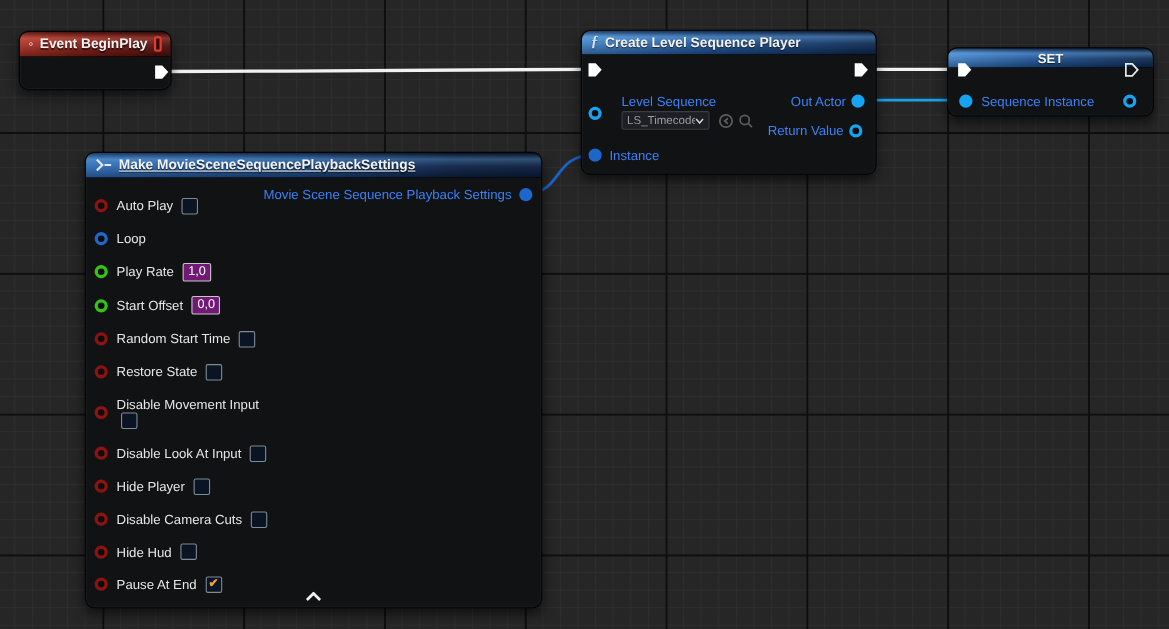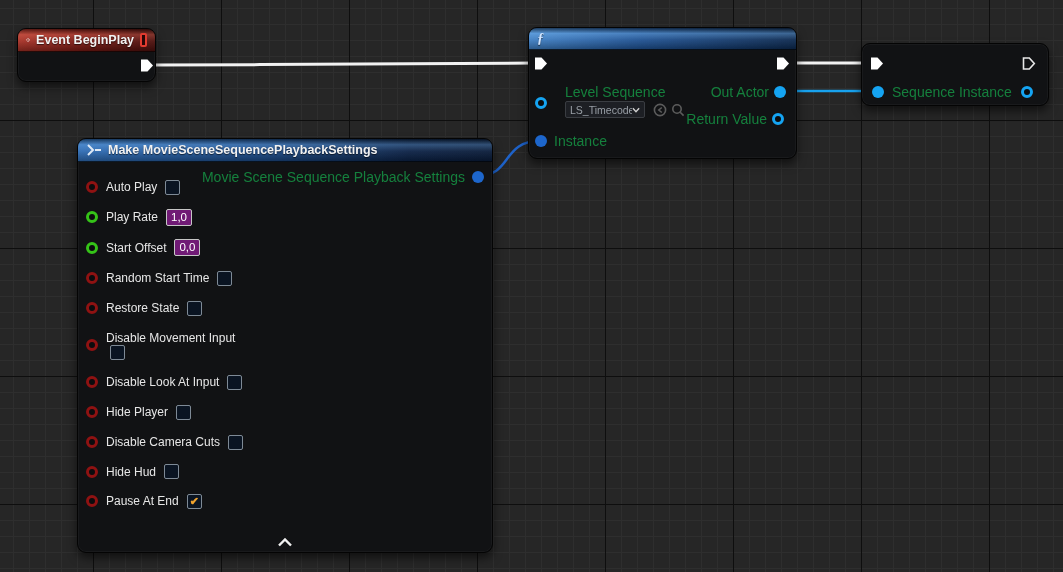--- a/index.html
+++ b/index.html
@@ -28,21 +28,21 @@
       linear-gradient(180deg, rgba(0,0,0,.45) 0%, rgba(255,140,120,.30) 26%, rgba(255,255,255,.05) 55%, rgba(0,0,0,.30) 100%),
       linear-gradient(90deg,#a63126 0%,#7c1b15 45%,#4d100d 100%);}
   .fn-glyph{font-family:"Liberation Serif", serif;font-style:italic;font-weight:bold;color:#cfe4ff;font-size:14px;}
   .pin{position:absolute;box-sizing:border-box;width:12px;height:12px;border-radius:50%;}
   .pin.filled-obj{background:#15a4f2;}
   .pin.ring-obj{border:3px solid #15a4f2;background:#0b0c0e;}
   .pin.filled-struct{background:#1d66cc;}
   .pin.ring-struct{border:3px solid #2068c8;background:#0b0c0e;}
   .pin.ring-bool{border:3px solid #8f1212;background:#0b0c0e;}
   .pin.ring-float{border:3px solid #35c318;background:#0b0c0e;}
-  .lbl{position:absolute;font-size:14px;color:#15803d;white-space:nowrap;line-height:14px;}
+  .lbl{position:absolute;font-size:12px;color:#3b82f6;white-space:nowrap;line-height:14px;}
   .exec{position:absolute;}
   .rows{position:relative;padding-top:10px;}
   .prow{display:flex;align-items:center;padding-left:8px;height:30px;gap:8px;}
   .prow .rpin{position:static;flex:0 0 12px;}
   .rlabel{font-size:12px;color:#e6e6e6;white-space:nowrap;}
   .checkbox{box-sizing:border-box;width:15px;height:15px;border:1px solid #7e8a96;background:#0a1422;border-radius:2px;}
   .checkbox.checked::after{content:"\2714";display:block;text-align:center;color:#f0a32e;font-size:11px;line-height:13px;font-weight:bold;}
   .numfield{box-sizing:border-box;height:17px;min-width:26px;border:1px solid #c6c6c6;background:#701a75;border-radius:2px;
             color:#ffffff;font-size:11.5px;line-height:15px;padding:0 4px;text-align:left;}
   .dropdown{position:absolute;box-sizing:border-box;width:80px;height:17px;background:#1d1f24;border:1px solid #3a3d42;
@@ -71,20 +71,21 @@
     <span style="margin-left:auto;width:10px;height:10px;border:2px solid #e23b30;border-radius:2px;background:#2a0707;"></span>
   </div>
   <svg class="exec" style="left:122px;top:30px;" width="14" height="13" viewBox="0 0 14 13">
     <polygon points="1,0.5 7.5,0.5 13,6.5 7.5,12.5 1,12.5" fill="#ffffff"></polygon>
   </svg>
 </div>
 
 <div class="node" style="left:528px;top:27px;width:267px;height:130px;">
   <div class="hdr blue">
     <span class="fn-glyph">ƒ</span>
+    <span>Create Level Sequence Player</span>
   </div>
 
   <svg class="exec" style="left:5px;top:29px;" width="14" height="13" viewBox="0 0 14 13">
     <polygon points="1,0.5 7.5,0.5 13,6.5 7.5,12.5 1,12.5" fill="#ffffff"></polygon>
   </svg>
   <svg class="exec" style="left:247px;top:29px;" width="14" height="13" viewBox="0 0 14 13">
     <polygon points="1,0.5 7.5,0.5 13,6.5 7.5,12.5 1,12.5" fill="#ffffff"></polygon>
   </svg>
 
   <span class="lbl" style="left:36px;top:57px;">Level Sequence</span>
@@ -109,52 +110,59 @@
   <span class="lbl" style="left:25px;top:106px;">Instance</span>
 
   <span class="lbl" style="right:27px;top:57px;">Out Actor</span>
   <span class="pin filled-obj" style="left:245px;top:58px;"></span>
 
   <span class="lbl" style="right:29px;top:84px;">Return Value</span>
   <span class="pin ring-obj" style="left:243px;top:85px;"></span>
 </div>
 
 <div class="node" style="left:861px;top:43px;width:186px;height:61px;">
+  <div class="hdr blue" style="height:17px;justify-content:center;font-size:12px;">
+    <span>SET</span>
+  </div>
   <svg class="exec" style="left:8px;top:13px;" width="14" height="13" viewBox="0 0 14 13">
     <polygon points="1,0.5 7.5,0.5 13,6.5 7.5,12.5 1,12.5" fill="#ffffff"></polygon>
   </svg>
   <svg class="exec" style="left:160px;top:13px;" width="14" height="13" viewBox="0 0 14 13">
     <polygon points="1.5,1 7.3,1 12.3,6.5 7.3,12 1.5,12" fill="none" stroke="#e8e8e8" stroke-width="1.6"></polygon>
   </svg>
   <span class="pin filled-obj" style="left:10px;top:42px;"></span>
   <span class="lbl" style="left:30px;top:41px;">Sequence Instance</span>
   <span class="pin ring-obj" style="left:159px;top:42px;"></span>
 </div>
 
 <div class="node" style="left:77px;top:138px;width:414px;height:413px;">
   <div class="hdr blue" style="height:22px;background:
       linear-gradient(180deg, rgba(0,0,0,.45) 0%, rgba(140,200,255,.30) 26%, rgba(255,255,255,.05) 55%, rgba(0,0,0,.28) 100%),
-      linear-gradient(90deg,#2f6cb4 0%,#1c4a86 45%,#0c2246 80%,#0a1c3a 100%);">
+      linear-gradient(90deg,#2f6cb4 0%,#1c4a86 45%,#0c2246 80%,#0a1c3a 100%); text-decoration: underline;">
     <svg width="16" height="12" viewBox="0 0 16 12">
       <path d="M2 1 L7 6 L2 11" fill="none" stroke="#dfe9f5" stroke-width="2"></path>
       <line x1="9" y1="6" x2="15" y2="6" stroke="#dfe9f5" stroke-width="2"></line>
     </svg>
     <span>Make MovieSceneSequencePlaybackSettings</span>
   </div>
 
   <span class="lbl" style="right:27px;top:31px;">Movie Scene Sequence Playback Settings</span>
   <span class="pin filled-struct" style="left:394px;top:32px;"></span>
 
   <div class="rows">
     <div class="prow">
       <span class="pin rpin ring-bool"></span>
       <span class="rlabel">Auto Play</span>
       <span class="checkbox"></span>
     </div>
     <div class="prow">
+      <span class="pin rpin ring-struct"></span>
+      <span class="rlabel">Loop</span>
+    </div>
+    <div class="prow">
       <span class="pin rpin ring-float"></span>
       <span class="rlabel">Play Rate</span>
       <span class="numfield">1,0</span>
     </div>
     <div class="prow" style="height:31px;">
       <span class="pin rpin ring-float"></span>
       <span class="rlabel">Start Offset</span>
       <span class="numfield">0,0</span>
     </div>
     <div class="prow">

